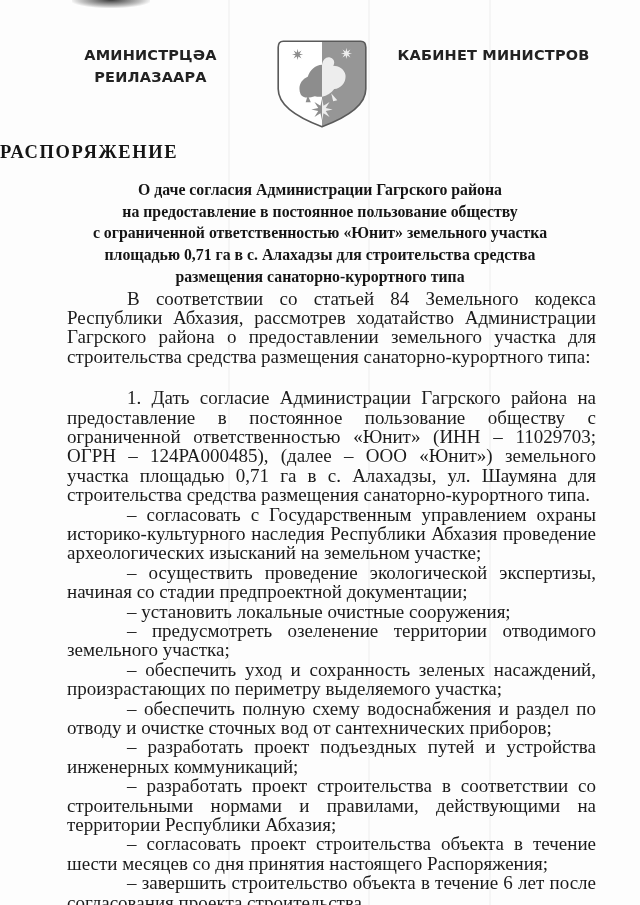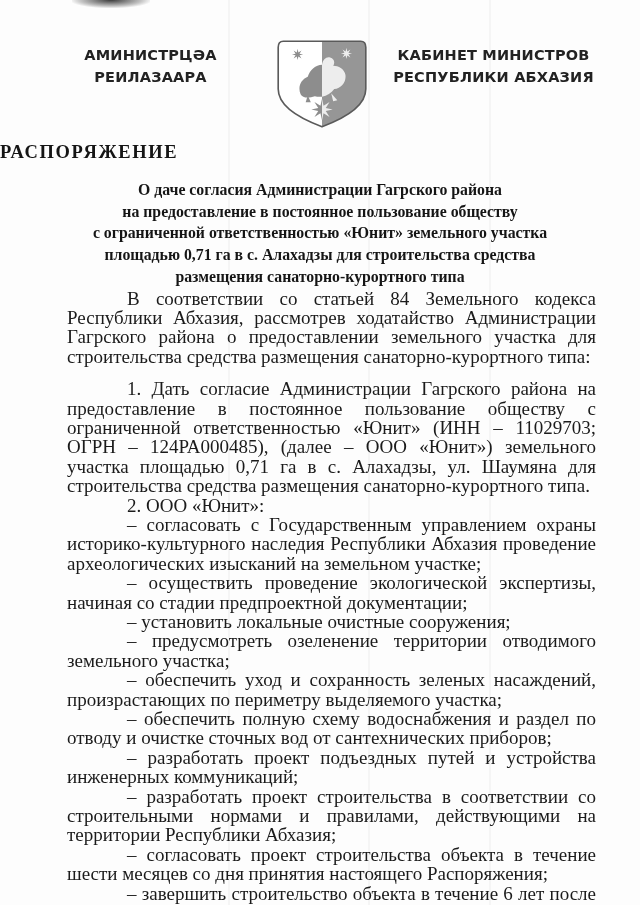--- a/index.html
+++ b/index.html
@@ -41,21 +41,21 @@
     line-height:21.7px; margin-top:16px; color:#151515;
   }
 
   
   .content {
     margin:1px 44px 0 67px;
     font-size:19px; line-height:19.4px;
     text-align:justify; text-justify:inter-word;
   }
   .content .p { text-indent:60px; }
-  .content .p.gap { margin-top:13px; }
+  .content .p.gap { margin-top:22px; }
 </style>
 </head>
 <body>
 
 <div class="page">
 
   <div class="smudge"></div>
   <div class="scanline sl1"></div>
   <div class="scanline sl2"></div>
   <div class="scanline sl3"></div>
@@ -87,38 +87,36 @@
         <path d="M54,3 L92,3 Q97,3 97,9 L97,50 Q97,71 54,87 Q11,71 11,50 L11,9 Q11,3 16,3 Z" fill="#ffffff"></path>
         <path d="M54,3 L92,3 Q97,3 97,9 L97,50 Q97,71 54,87 Q11,71 11,50 L11,9 Q11,3 16,3 Z" fill="#969696" clip-path="url(#clipR)"></path>
         <use href="#art" fill="#8d8d8d" clip-path="url(#clipL)"></use>
         <use href="#art" fill="#ededed" clip-path="url(#clipR)"></use>
         <path d="M54,3 L92,3 Q97,3 97,9 L97,50 Q97,71 54,87 Q11,71 11,50 L11,9 Q11,3 16,3 Z" fill="none" stroke="#5a5a5a" stroke-width="1.6"></path>
       </svg>
     </div>
 
     <div class="hblock">
       <div>КАБИНЕТ МИНИСТРОВ</div>
-      <div>РЕСПУБЛИКИ АБХАЗИЯ</div>
     </div>
   </div>
 
   <div class="title">РАСПОРЯЖЕНИЕ</div>
 
   <div class="subtitle">
     <div>О даче согласия Администрации Гагрского района</div>
     <div>на предоставление в постоянное пользование обществу</div>
     <div>с ограниченной ответственностью «Юнит» земельного участка</div>
     <div>площадью 0,71 га в с. Алахадзы для строительства средства</div>
     <div>размещения санаторно-курортного типа</div>
   </div>
 
   <div class="content">
     <div class="p">В соответствии со статьей 84 Земельного кодекса Республики Абхазия, рассмотрев ходатайство Администрации Гагрского района о предоставлении земельного участка для строительства средства размещения санаторно-курортного типа:</div>
     <div class="p gap">1. Дать согласие Администрации Гагрского района на предоставление в постоянное пользование обществу с ограниченной ответственностью «Юнит» (ИНН – 11029703; ОГРН – 124РА000485), (далее – ООО «Юнит») земельного участка площадью 0,71 га в с. Алахадзы, ул. Шаумяна для строительства средства размещения санаторно-курортного типа.</div>
-    <div class="p">2. ООО «Юнит»:</div>
     <div class="p">– согласовать с Государственным управлением охраны историко-культурного наследия Республики Абхазия проведение археологических изысканий на земельном участке;</div>
     <div class="p">– осуществить проведение экологической экспертизы, начиная со стадии предпроектной документации;</div>
     <div class="p">– установить локальные очистные сооружения;</div>
     <div class="p">– предусмотреть озеленение территории отводимого земельного участка;</div>
     <div class="p">– обеспечить уход и сохранность зеленых насаждений, произрастающих по периметру выделяемого участка;</div>
     <div class="p">– обеспечить полную схему водоснабжения и раздел по отводу и очистке сточных вод от сантехнических приборов;</div>
     <div class="p">– разработать проект подъездных путей и устройства инженерных коммуникаций;</div>
     <div class="p">– разработать проект строительства в соответствии со строительными нормами и правилами, действующими на территории Республики Абхазия;</div>
     <div class="p">– согласовать проект строительства объекта в течение шести месяцев со дня принятия настоящего Распоряжения;</div>
     <div class="p">– завершить строительство объекта в течение 6 лет после согласования проекта строительства.</div>

